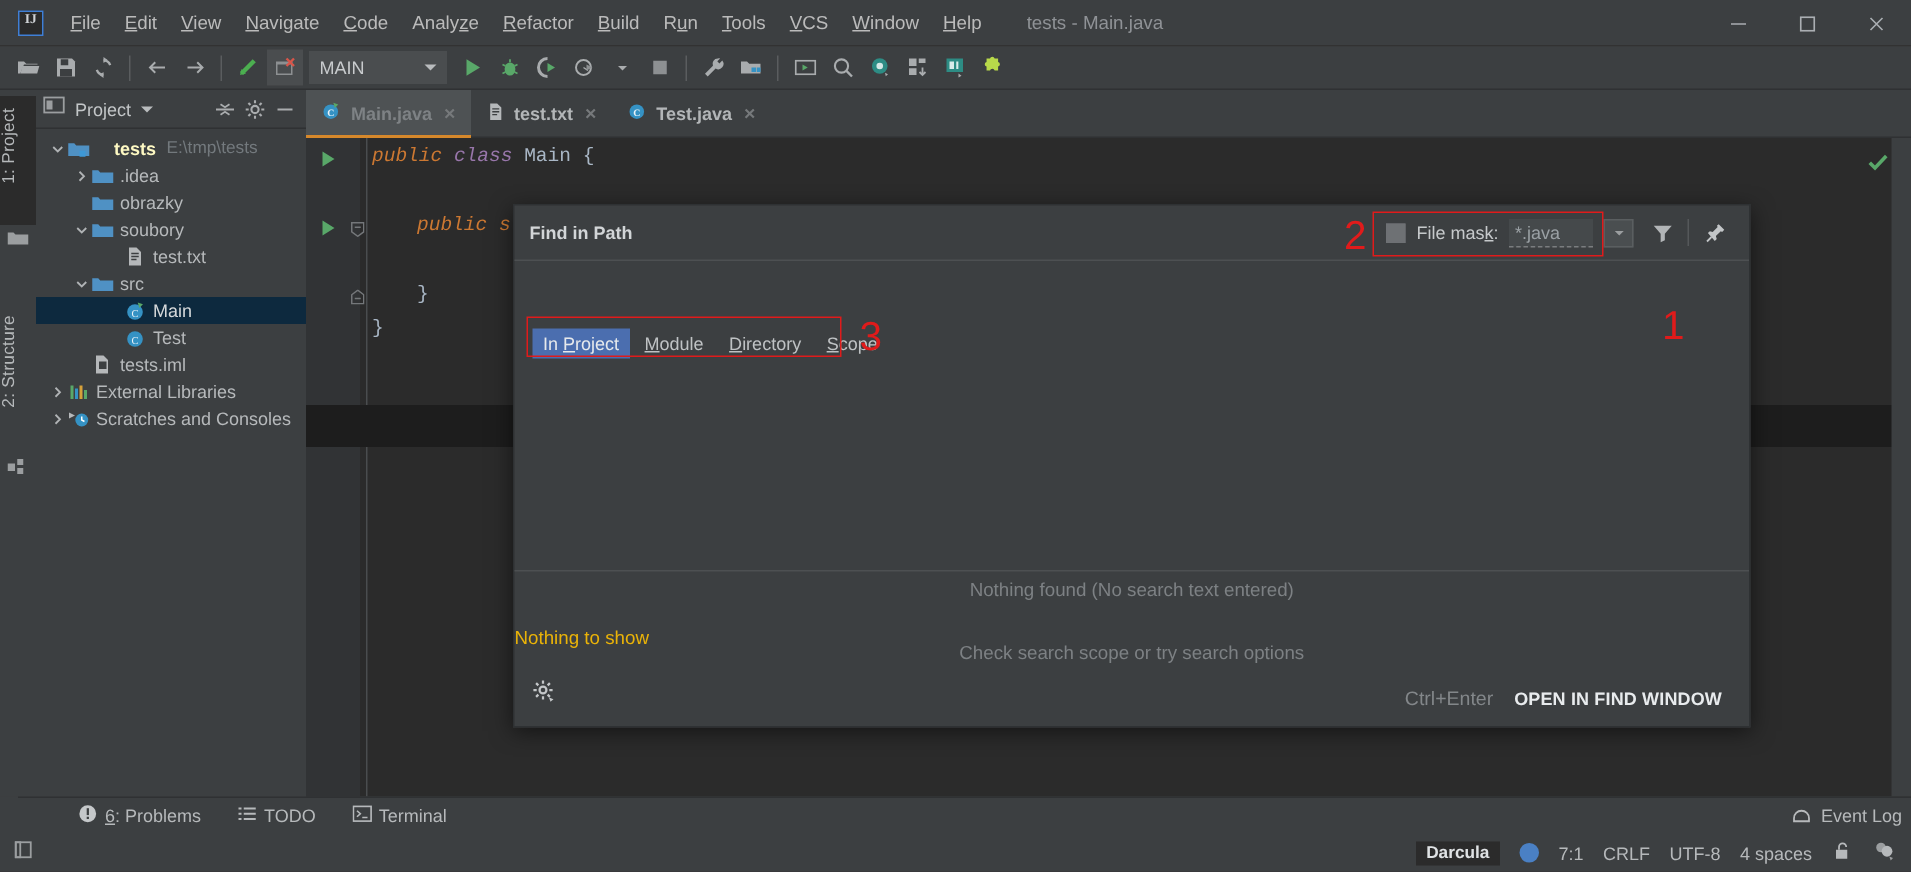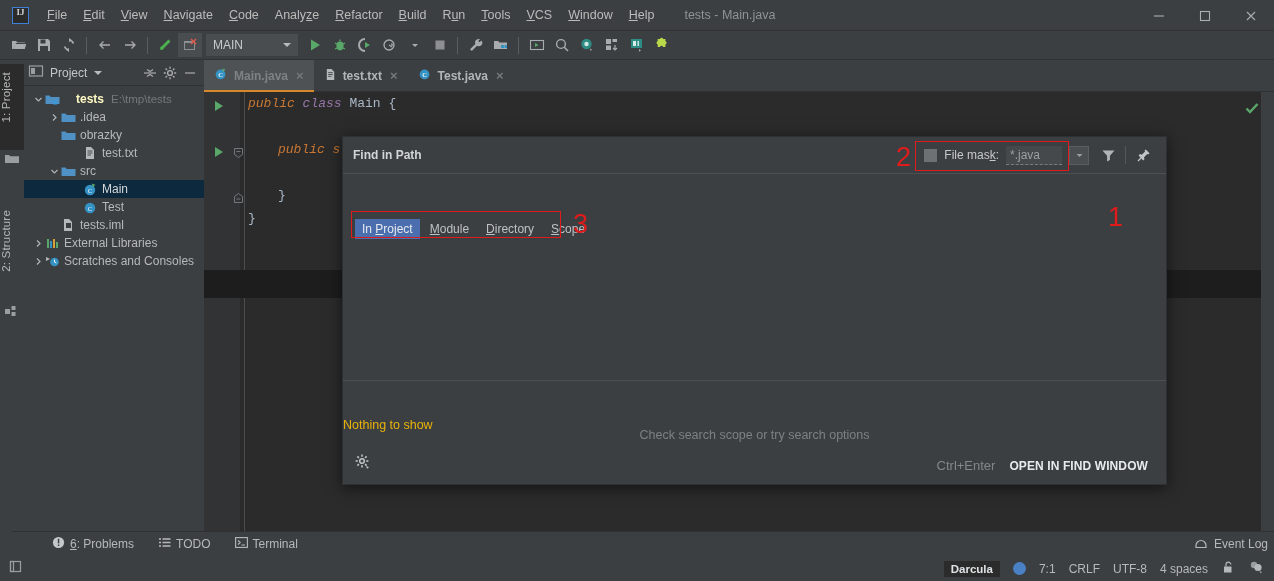--- a/index.html
+++ b/index.html
@@ -558,20 +558,34 @@
       <div class="tnode">
         <span style="width:36px"></span>
         <span class="ticon">
             <svg width="15" height="15" viewBox="0 0 15 15">
               <path d="M0.5 12V3.5h4L5.8 5H14.5V12z" fill="#4f91c4"></path>
             </svg>
           </span>
         <span class="tlabel">obrazky</span>
       </div>
 
+      <div class="tnode">
+        <span style="width:24px"></span>
+        <span class="tw">
+            <svg width="9" height="9" viewBox="0 0 9 9">
+              <path d="M1.5 3l3 3 3-3" stroke="#b0b3b5" stroke-width="1.2" fill="none"></path>
+            </svg>
+          </span>
+        <span class="ticon">
+            <svg width="15" height="15" viewBox="0 0 15 15">
+              <path d="M0.5 12V3.5h4L5.8 5H14.5V12z" fill="#4f91c4"></path>
+            </svg>
+          </span>
+        <span class="tlabel">soubory</span>
+      </div>
 
       <div class="tnode">
         <span style="width:58px"></span>
         <span class="ticon">
             <svg width="14" height="14" viewBox="0 0 14 14">
               <path d="M3 1h5l3 3v9H3z" fill="#b5b8ba"></path>
               <path d="M4.5 5h5M4.5 7h5M4.5 9h3.5" stroke="#3c3f41" stroke-width="0.9"></path>
             </svg>
           </span>
         <span class="tlabel">test.txt</span>
@@ -775,20 +789,21 @@
       <span class="scope-btn active">In <u>P</u>roject</span>
       <span class="scope-btn"><u>M</u>odule</span>
       <span class="scope-btn"><u>D</u>irectory</span>
       <span class="scope-btn"><u>S</u>cope</span>
 
       <div class="annot-box" style="left:8px; top:1px; width:210px; height:27px;"></div>
       <div class="annot-num" style="left:230px; top:1px;">3</div>
     </div>
 
     <div class="fp-results">
+      <div class="res-msg m1">Nothing found (No search text entered)</div>
       <div class="res-msg m2">Check search scope or try search options</div>
 
       <div class="annot-num" style="left:765px; top:-35px;">1</div>
     </div>
 
     <div class="fp-preview">
       <div class="nothing-show">Nothing to show</div>
       <div class="fp-foot-left">
         <svg width="16" height="16" viewBox="0 0 16 16">
             <circle cx="7" cy="7" r="2.3" fill="none" stroke="#c3c6c8" stroke-width="1.5"></circle>

